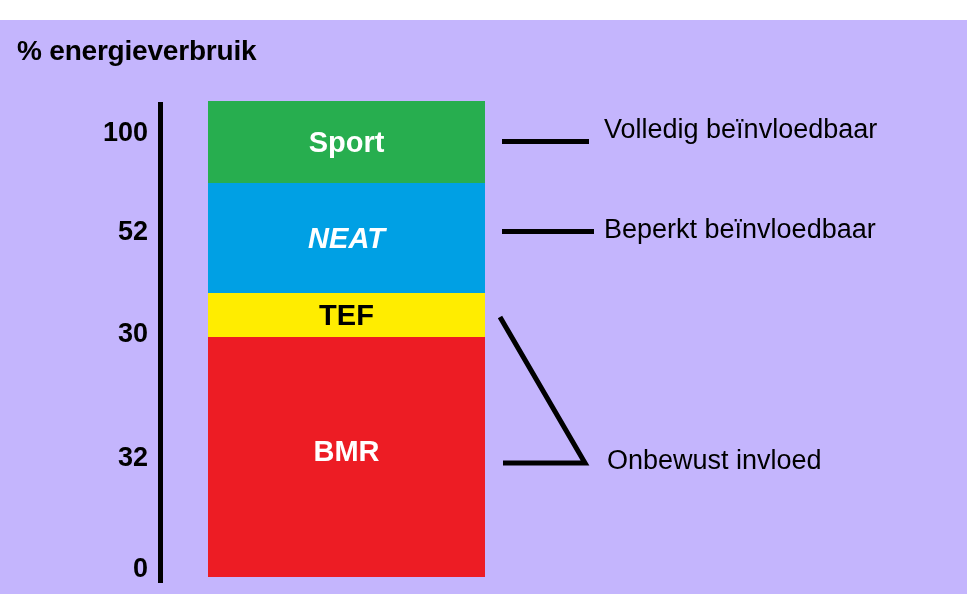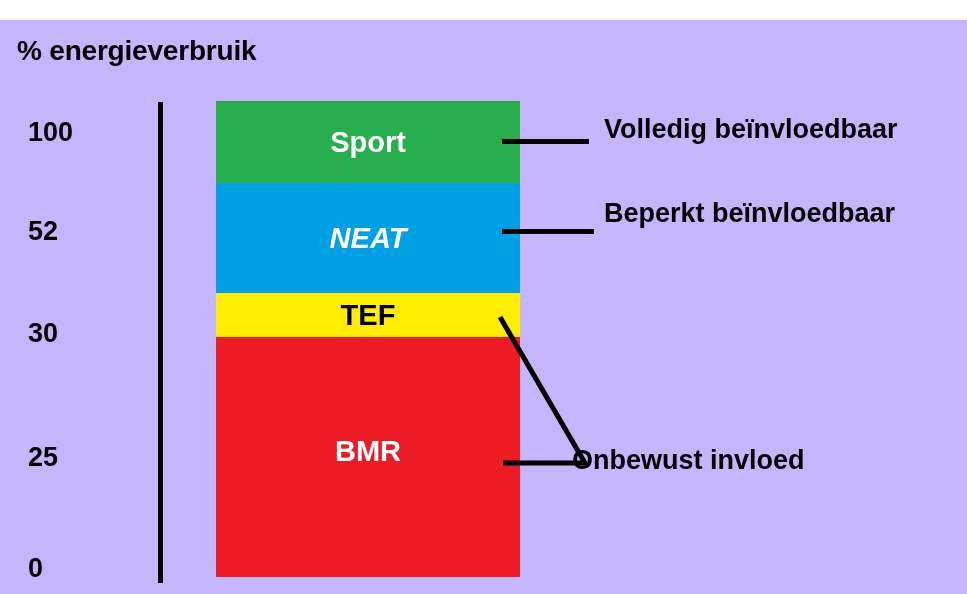--- a/index.html
+++ b/index.html
@@ -39,41 +39,40 @@
     left: 158px;
     top: 82px;
     width: 5px;
     height: 481px;
     background: #000000;
   }
   .tick-label {
     position: absolute;
     right: 0;
     width: 120px;
-    text-align: left;
+    text-align: right;
     font-size: 27px;
     font-weight: bold;
     line-height: 1;
     white-space: nowrap;
   }
   .tick-wrap {
     position: absolute;
     left: 0;
     width: 148px;
     height: 0;
   }
 
   
   .bar {
     position: absolute;
-    left: 216px;
+    left: 208px;
     top: 81px;
     width: 277px;
     height: 476px;
-    padding-left: 27px;
   }
   .seg {
     position: absolute;
     left: 0;
     width: 100%;
     display: flex;
     align-items: center;
     justify-content: center;
     box-sizing: border-box;
   }
@@ -87,21 +86,21 @@
 
   
   .leader {
     position: absolute;
     background: #000000;
     height: 5px;
   }
   .anno-text {
     position: absolute;
     font-size: 27px;
-    font-weight: bold;
+    font-weight: normal;
     line-height: 1;
     white-space: nowrap;
   }
   .bracket-svg {
     position: absolute;
     left: 494px;
     top: 288px;
     width: 110px;
     height: 165px;
     overflow: visible;
@@ -119,21 +118,21 @@
   <div class="tick-wrap" style="top:99px;">
     <span class="tick-label">100</span>
   </div>
   <div class="tick-wrap" style="top:198px;">
     <span class="tick-label">52</span>
   </div>
   <div class="tick-wrap" style="top:300px;">
     <span class="tick-label">30</span>
   </div>
   <div class="tick-wrap" style="top:424px;">
-    <span class="tick-label">25</span>
+    <span class="tick-label">32</span>
   </div>
   <div class="tick-wrap" style="top:535px;">
     <span class="tick-label">0</span>
   </div>
 
   <div class="bar">
 
     <div class="seg" id="seg-sport" style="top:0px; height:82px; background:#27AE4F;">
       <span class="seg-label" style="color:#ffffff;">Sport</span>
     </div>
@@ -149,20 +148,20 @@
     <div class="seg" id="seg-bmr" style="top:236px; height:240px; background:#ED1C24;">
       <span class="seg-label" style="color:#ffffff; margin-top:-12px;">BMR</span>
     </div>
 
   </div>
 
   <div class="leader" style="left:502px; top:119px; width:87px;"></div>
   <div class="anno-text" style="left:604px; top:96px;">Volledig beïnvloedbaar</div>
 
   <div class="leader" style="left:502px; top:209px; width:92px;"></div>
-  <div class="anno-text" style="left:604px; top:180px;">Beperkt beïnvloedbaar</div>
+  <div class="anno-text" style="left:604px; top:196px;">Beperkt beïnvloedbaar</div>
 
   <svg class="bracket-svg" viewBox="0 0 110 165">
     <polyline points="6,9 91,155 9,155" fill="none" stroke="#000000" stroke-width="5" stroke-linecap="butt" stroke-linejoin="miter"></polyline>
   </svg>
-  <div class="anno-text" style="left:572px; top:427px;">Onbewust invloed</div>
+  <div class="anno-text" style="left:607px; top:427px;">Onbewust invloed</div>
 
 </div>
 
 </body></html>

